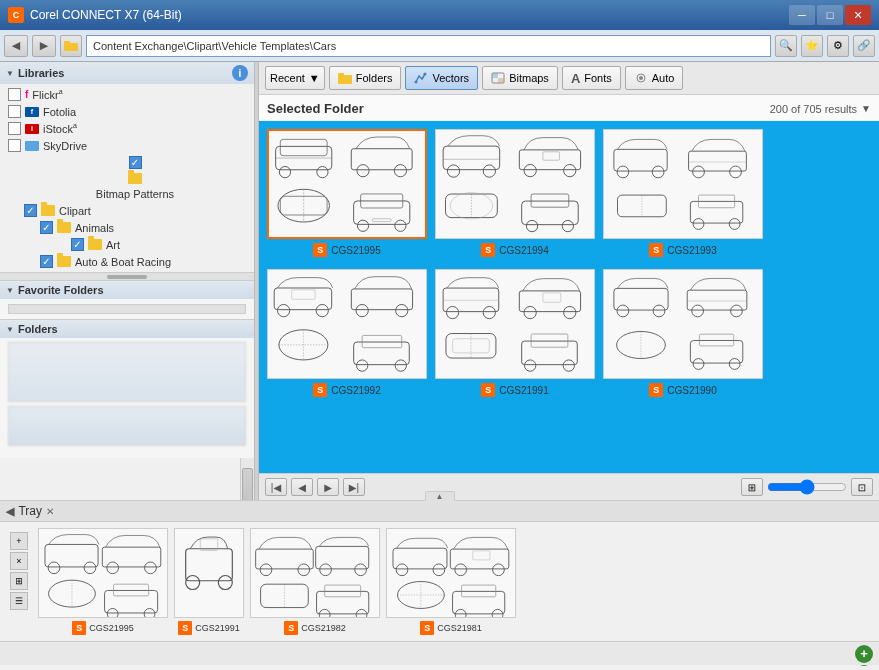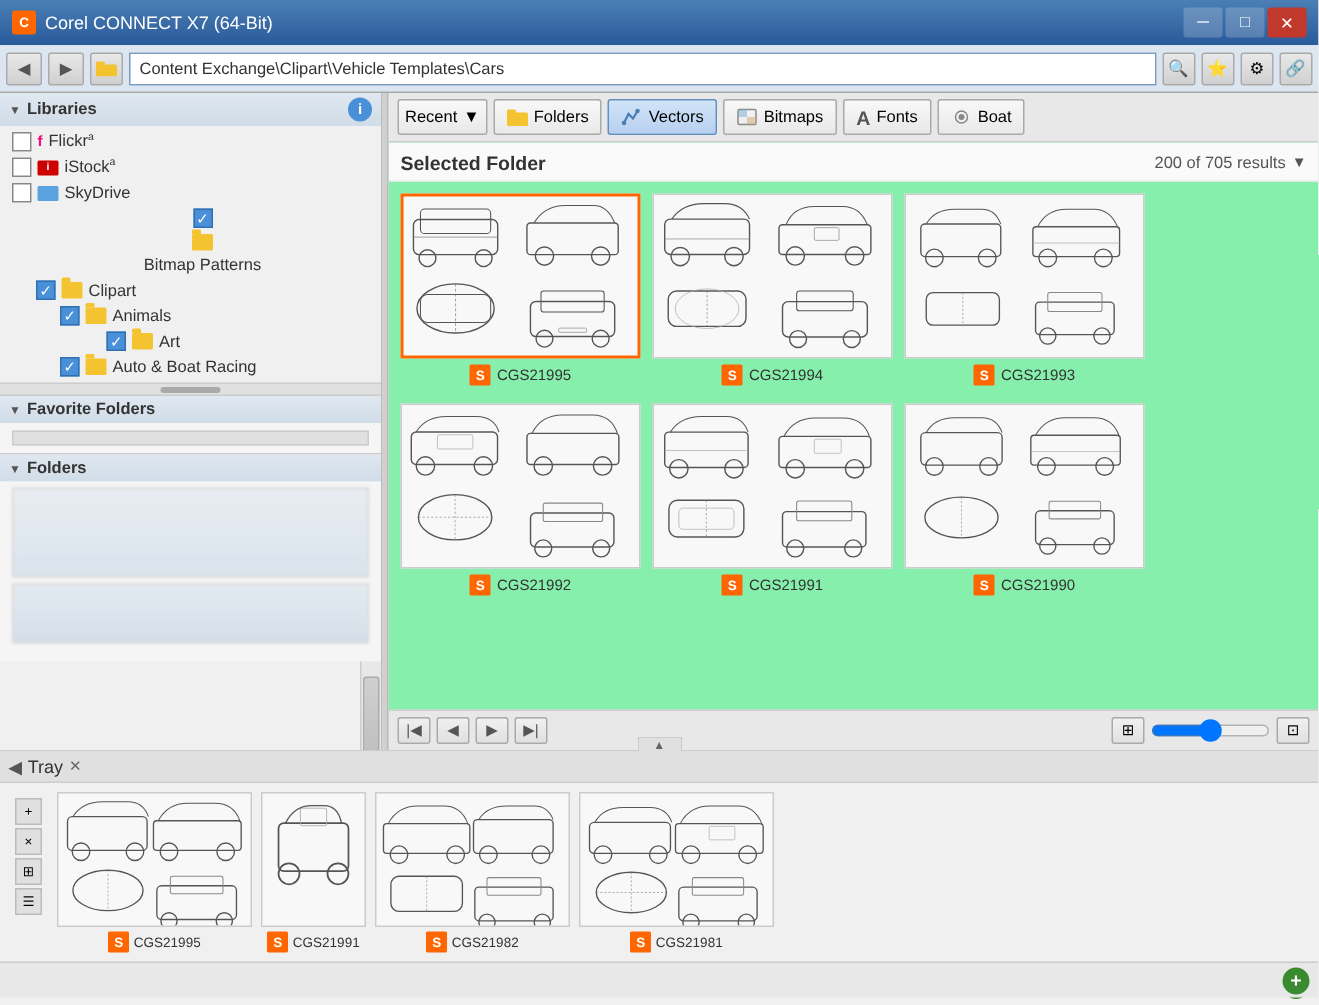--- a/index.html
+++ b/index.html
@@ -34,21 +34,21 @@
     
     .right-panel { flex: 1; display: flex; flex-direction: column; overflow: hidden; }
 
     
     .toolbar { background: #e8e8e8; border-bottom: 1px solid #ccc; padding: 4px 6px; display: flex; align-items: center; gap: 4px; flex-shrink: 0; }
     .toolbar-dropdown { height: 24px; background: linear-gradient(to bottom, #f8f8f8, #e8e8e8); border: 1px solid #aaa; border-radius: 2px; padding: 0 4px; font-size: 11px; display: flex; align-items: center; gap: 4px; cursor: pointer; }
     .toolbar-btn { height: 24px; background: linear-gradient(to bottom, #f8f8f8, #e8e8e8); border: 1px solid #aaa; border-radius: 2px; padding: 0 8px; font-size: 11px; display: flex; align-items: center; gap: 4px; cursor: pointer; }
     .toolbar-btn.active { background: linear-gradient(to bottom, #d0e4f8, #b8d0f0); border-color: #6090c0; }
 
     
-    .content-area { flex: 1; display: flex; flex-direction: column; overflow: hidden; background: #86efac; }
+    .content-area { flex: 1; display: flex; flex-direction: column; overflow: hidden; background: #0ea5e9; }
     .content-header { padding: 6px 8px 4px; display: flex; align-items: center; justify-content: space-between; border-bottom: 1px solid #eee; background: #fafafa; flex-shrink: 0; }
     .content-title { font-size: 13px; font-weight: bold; color: #333; }
     .result-count { font-size: 11px; color: #555; display: flex; align-items: center; gap: 4px; }
 
     
     .grid-area { flex: 1; overflow-y: auto; padding: 8px; display: flex; flex-direction: column; gap: 12px; }
     .grid-row { display: flex; gap: 8px; }
     .grid-item { display: flex; flex-direction: column; align-items: center; gap: 4px; }
     .grid-thumb { width: 160px; height: 110px; border: 1px solid #ccc; background: #f8f8f8; display: flex; align-items: center; justify-content: center; overflow: hidden; cursor: pointer; position: relative; }
     .grid-thumb.selected { border: 2px solid #ff6600; }
@@ -128,20 +128,27 @@
         <div class="info-icon">i</div>
       </div>
       <div class="sidebar-content">
 
         <div class="sidebar-item">
           <div class="checkbox"></div>
           <span style="color:#ff0084;font-weight:bold;font-size:10px;">f</span>
           <span>Flickr<sup style="font-size:7px;">a</sup></span>
         </div>
 
+        <div class="sidebar-item">
+          <div class="checkbox"></div>
+          <div style="background:#0055a5;width:14px;height:10px;border-radius:1px;display:flex;align-items:center;justify-content:center;">
+              <span style="color:white;font-size:7px;font-weight:bold;">f</span>
+            </div>
+          <span>Fotolia</span>
+        </div>
 
         <div class="sidebar-item">
           <div class="checkbox"></div>
           <div style="background:#cc0000;width:14px;height:10px;border-radius:1px;display:flex;align-items:center;justify-content:center;">
               <span style="color:white;font-size:7px;font-weight:bold;">i</span>
             </div>
           <span>iStock<sup style="font-size:7px;">a</sup></span>
         </div>
 
         <div class="sidebar-item">
@@ -256,21 +263,21 @@
       </div>
       <div class="toolbar-btn">
         <span style="font-size:13px;font-weight:bold;color:#555;">A</span>
         <span>Fonts</span>
       </div>
       <div class="toolbar-btn">
         <svg width="14" height="12" viewBox="0 0 14 12">
           <circle cx="7" cy="6" r="4" fill="none" stroke="#888" stroke-width="1"></circle>
           <circle cx="7" cy="6" r="2" fill="#888"></circle>
         </svg>
-        <span>Boat</span>
+        <span>Auto</span>
       </div>
     </div>
 
     <div class="content-area">
 
       <div class="content-header">
         <span class="content-title">Selected Folder</span>
         <div class="result-count">
           <span>200 of 705 results</span>
           <span style="font-size:10px;">▼</span>

